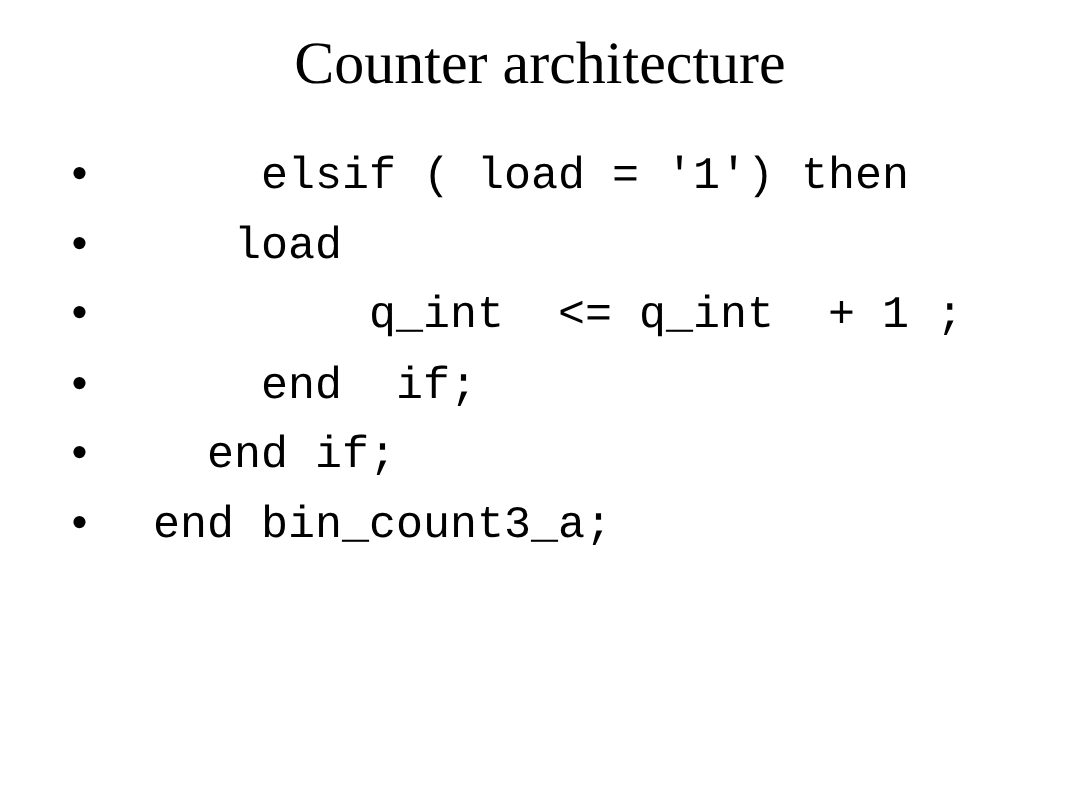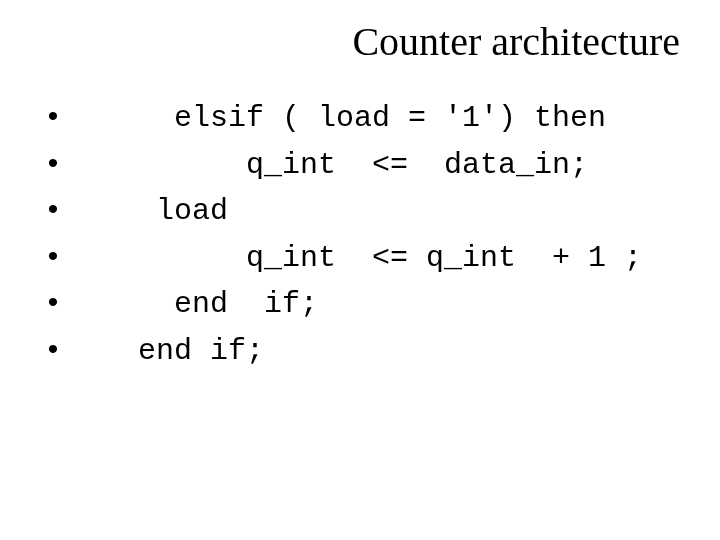--- a/index.html
+++ b/index.html
@@ -11,21 +11,21 @@
     font-family: "Times New Roman", Times, serif;
     color: #000000;
   }
   .slide {
     box-sizing: border-box;
     width: 720px;
     height: 540px;
     padding: 18px 40px 0 40px;
   }
   .title {
-    text-align: right;
+    text-align: center;
     font-size: 40px;
     font-weight: 400;
     margin: 0 0 30px 0;
   }
   .bullets {
     list-style: none;
     padding: 0;
     margin: 0 0 0 4px;
     font-family: Liberation Mono, monospace;
   }
@@ -42,19 +42,19 @@
     font-size: 30px;
   }
 </style>
 </head>
 <body>
 
 <div class="slide">
   <h1 class="title">Counter architecture</h1>
   <ul class="bullets">
     <li>    elsif ( load = '1') then</li>
-    <li>        q_int  &lt;=  data_in;</li>
     <li>   load</li>
     <li>        q_int  &lt;= q_int  + 1 ;</li>
     <li>    end  if;</li>
     <li>  end if;</li>
+    <li>end bin_count3_a;</li>
   </ul>
 </div>
 
 </body></html>

